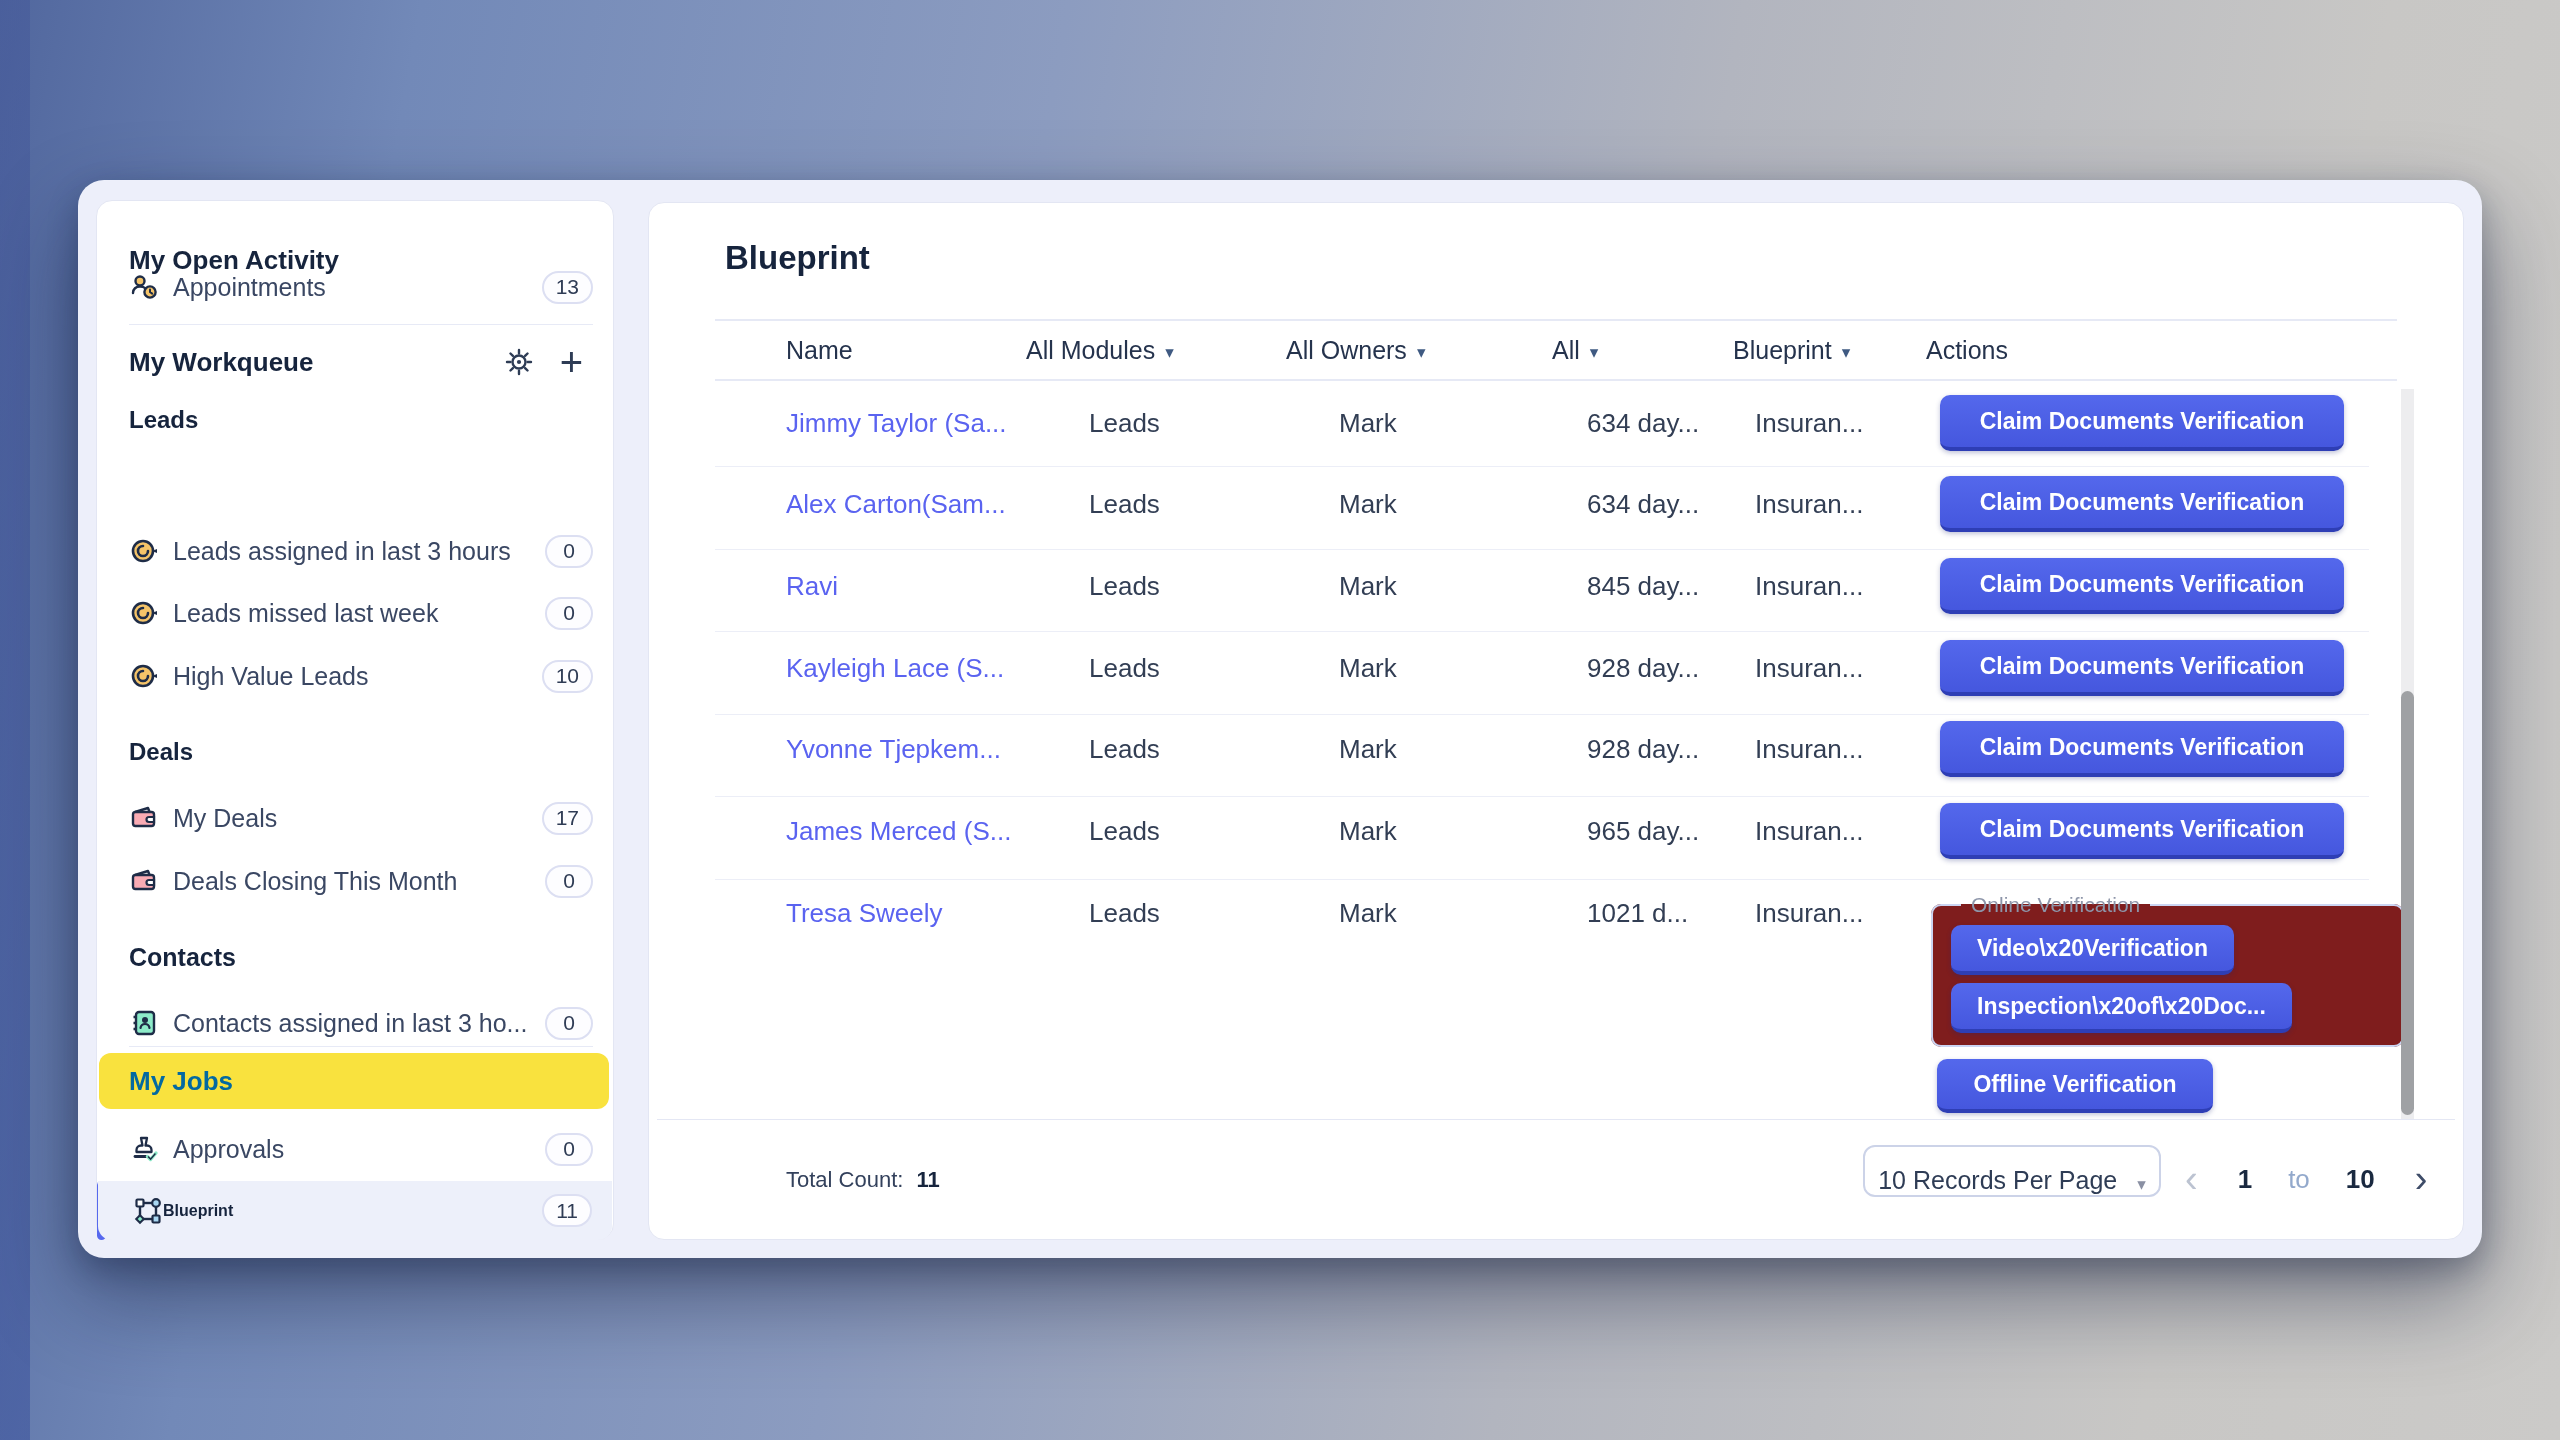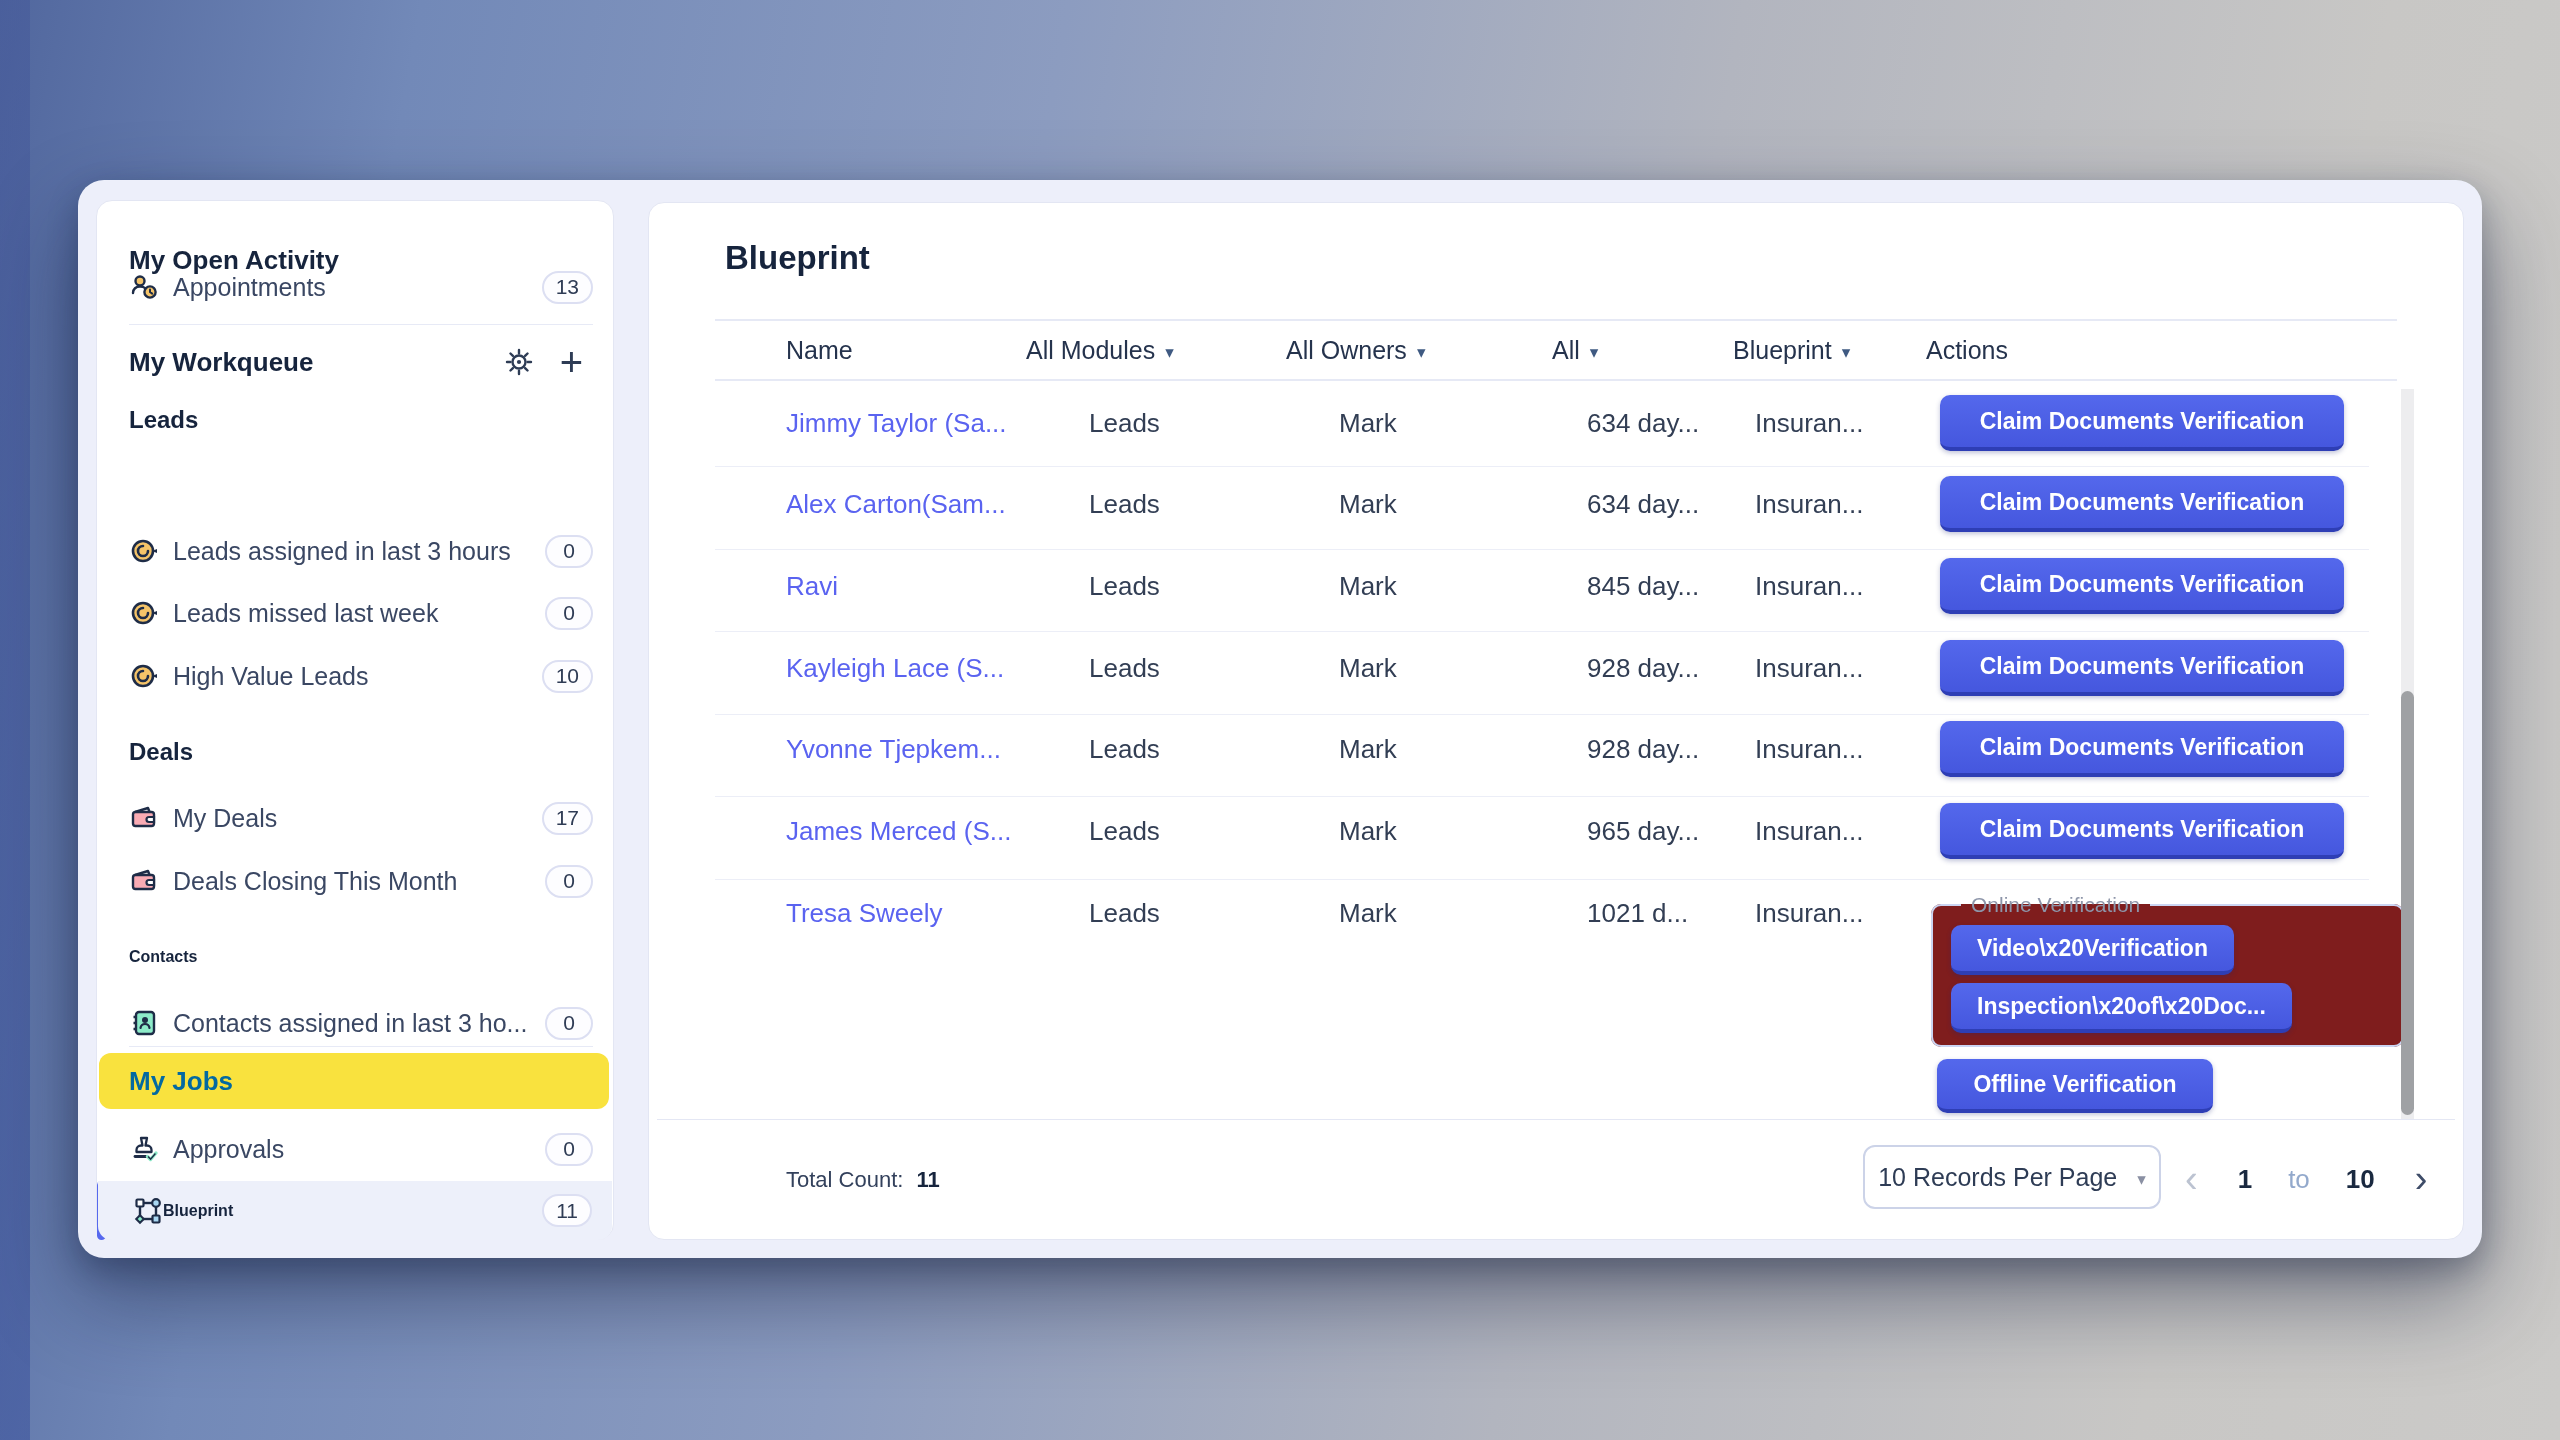--- a/index.html
+++ b/index.html
@@ -65,22 +65,22 @@
   .btn.sm { height:50px; padding:16px 26px; width:max-content; margin-bottom:8px; }
   .offline-btn { position:absolute; left:1288px; top:856px; width:276px; height:54px; }
 
   .track { position:absolute; left:1752px; top:186px; width:13px; height:730px; background:#ededef; }
   .thumb { position:absolute; left:1752px; top:488px; width:13px; height:424px; background:#9fa1a4;
     border-radius:7px; cursor:pointer; }
 
   .fdiv { position:absolute; left:8px; right:8px; top:916px; height:1px; background:#e4e7f4; }
   .total { position:absolute; left:137px; top:964px; font-size:22px; color:#33415c; display:flex; gap:13px; }
   .total b { color:#16243d; }
-  .pill { position:absolute; left:1214px; top:942px; width:298px; height:64px; background:#fff;
-    border:2px solid #ccd3e8; border-radius:12px; display:flex; align-items:center; justify-content:center;
+  .pill { position:absolute; left:1214px; top:942px; width:298px; height:52px; background:#fff;
+    border:2px solid #ccd3e8; border-radius:12px; display:flex; align-items:flex-end; justify-content:center;
     gap:20px; font-size:25px; color:#2e3c55; cursor:pointer; }
   .pill .caret { color:#8a90a3; }
   .pager { position:absolute; left:1532px; top:950px; height:52px; display:flex; align-items:center;
     gap:36px; font-size:26px; color:#1a2940; }
   .chev { font-size:38px; line-height:40px; cursor:pointer; padding:0 4px; }
   .chev.dis { color:#bcc3d1; } .chev.on { color:#3e4c68; }
   .pg-to { color:#93a9cc; } .pg-n { font-weight:700; }
 </style>
 </head>
 <body>
@@ -184,21 +184,21 @@
           <svg viewBox="0 0 30 30" width="30" height="30">
             <path d="M6 9l13-4 2 5" fill="#fff" stroke="#1e2c47" stroke-width="2.4" stroke-linejoin="round"></path>
             <rect x="4" y="9" width="21" height="14" rx="2.5" fill="#f9abb4" stroke="#1e2c47" stroke-width="2.4"></rect>
             <path d="M25 14h-5a2.5 2.5 0 0 0 0 5h5z" fill="#fff" stroke="#1e2c47" stroke-width="2.2"></path>
           </svg>
         </span>
       <span class="lbl">Deals Closing This Month</span>
       <span class="badge">0</span>
     </div>
 
-    <div class="shead" style="top:738px;font-size:16px">
+    <div class="shead" style="top:738px;font-size:25px">
       <span>Contacts</span>
     </div>
 
     <div class="srow" style="top:798px">
       <span class="icon">
           <svg viewBox="0 0 30 30" width="30" height="30">
             <rect x="7" y="4" width="18" height="22" rx="3" fill="#8debc9" stroke="#1e2c47" stroke-width="2.4"></rect>
             <circle cx="16" cy="12" r="3" fill="#1e2c47"></circle>
             <path d="M11.5 20c.5-3 2.5-4 4.5-4s4 1 4.5 4" stroke="#1e2c47" stroke-width="2.2" fill="none" stroke-linecap="round"></path>
             <path d="M4.5 9h3M4.5 15h3M4.5 21h3" stroke="#1e2c47" stroke-width="2.4"></path>

